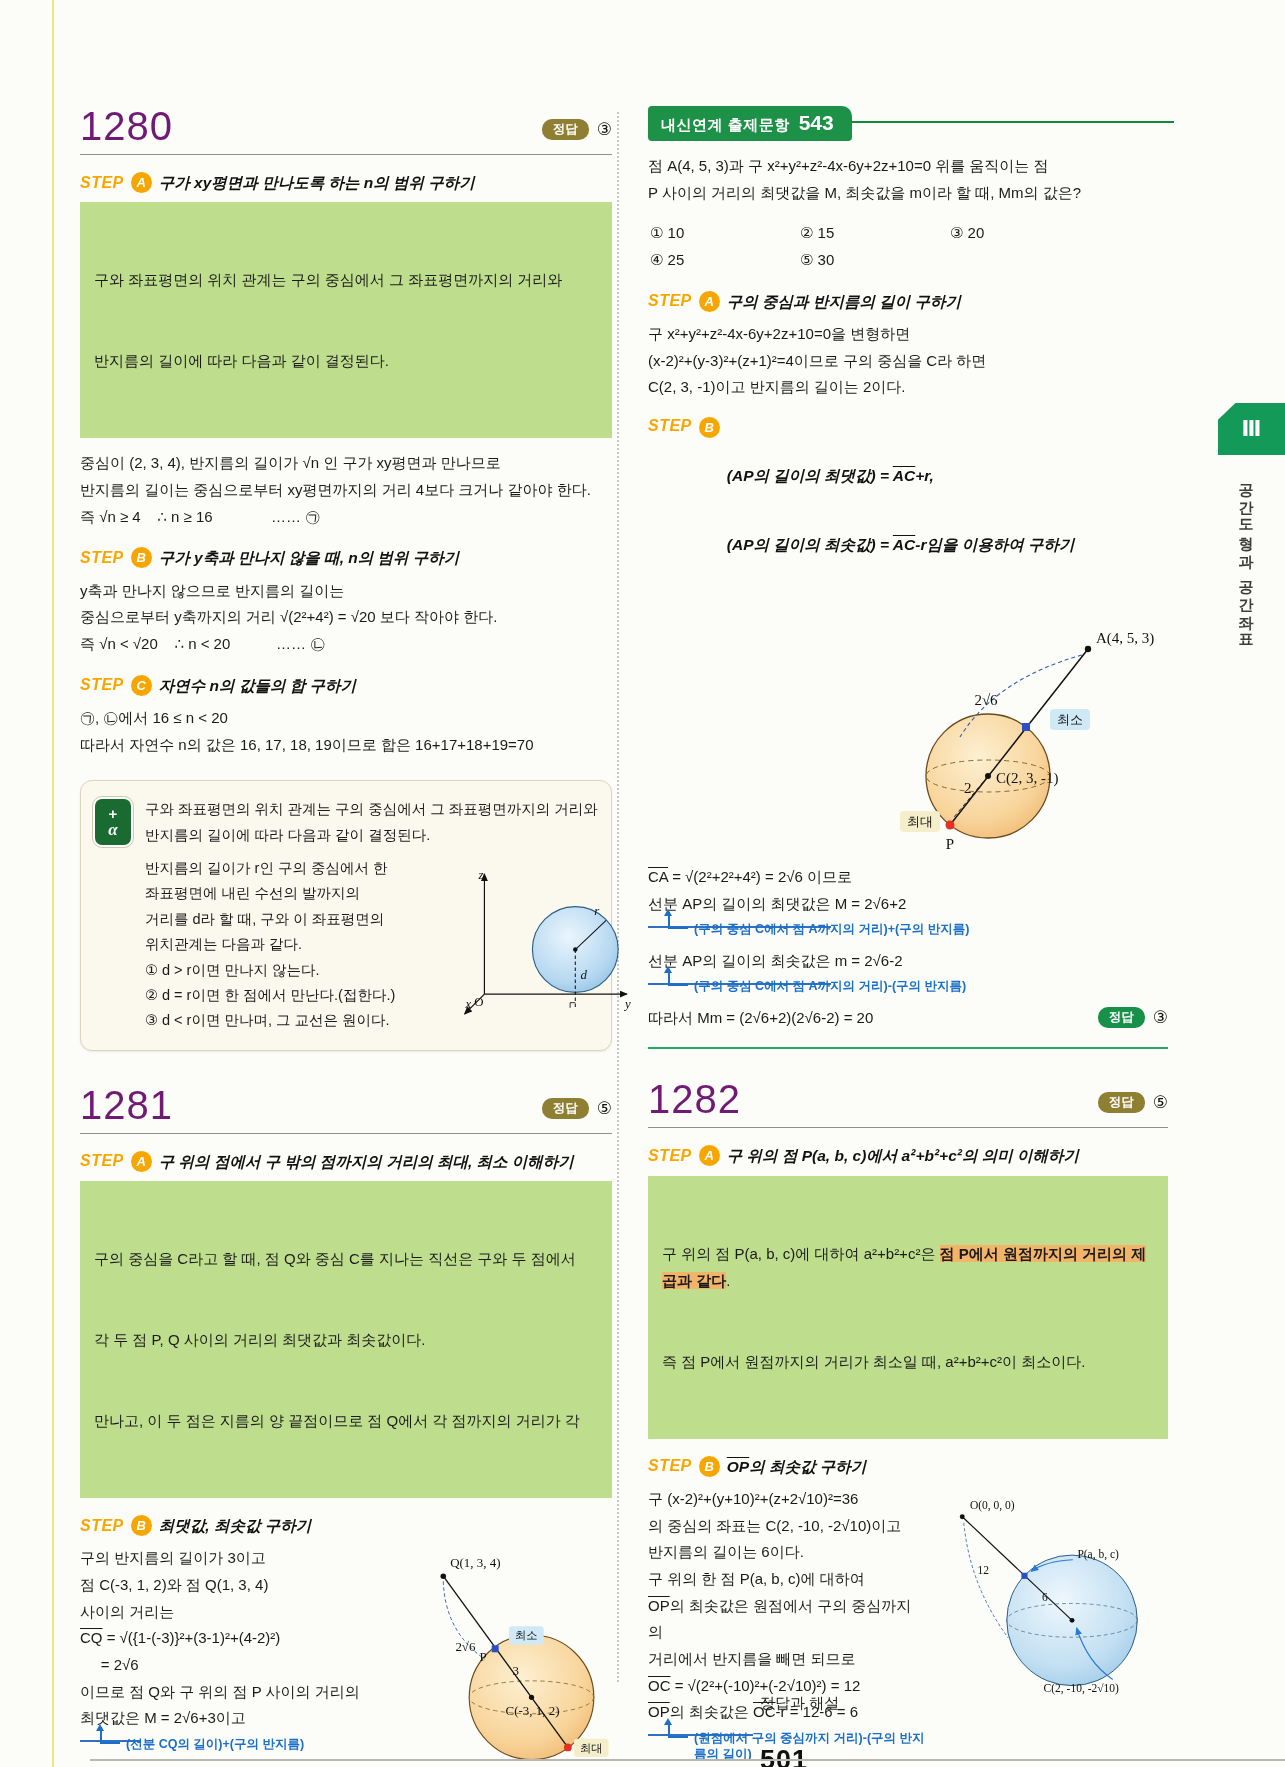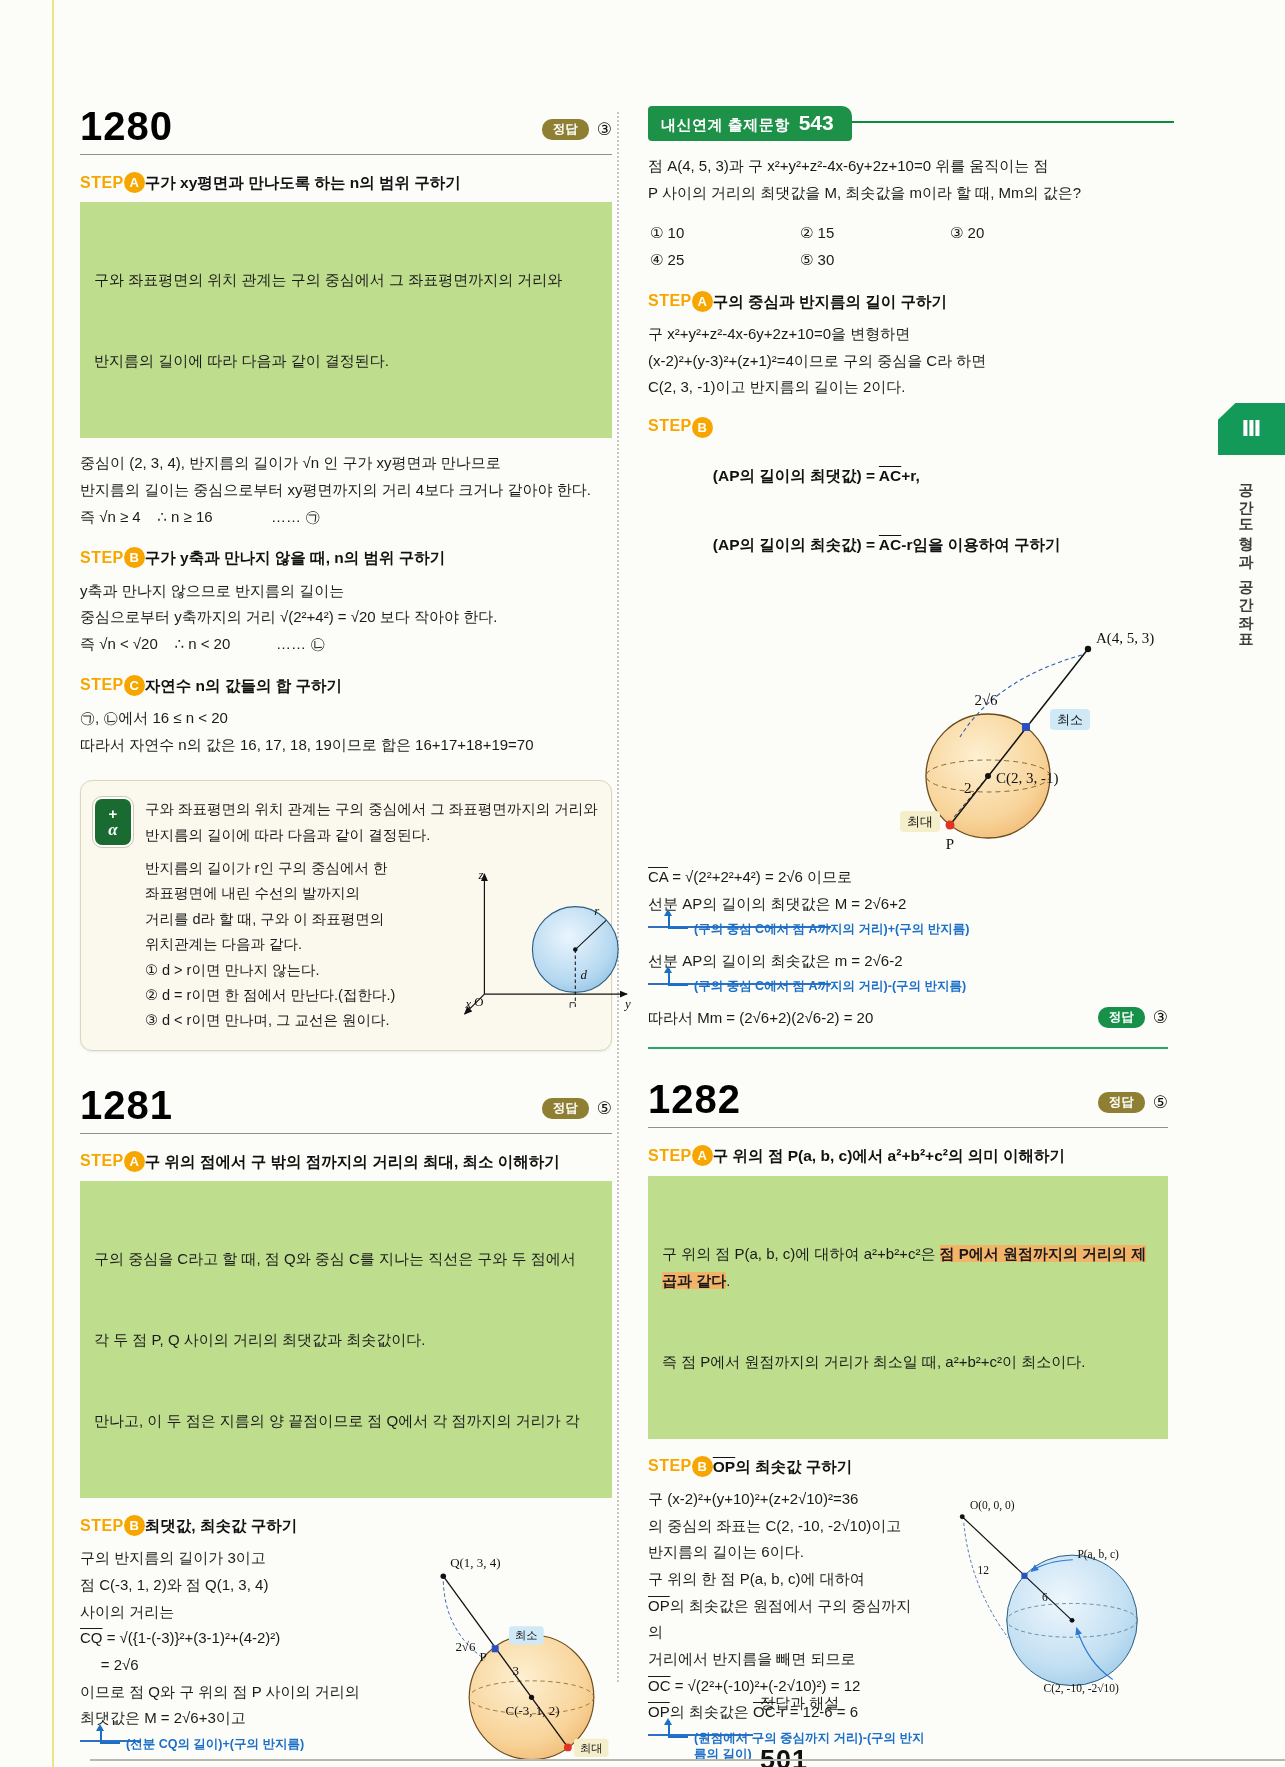--- a/index.html
+++ b/index.html
@@ -10,28 +10,28 @@
   }
   .edge-line { position:absolute; left:52px; top:0; width:2px; height:100%; background:#efe388; }
   .bottom-scan { position:absolute; left:90px; right:0; bottom:6px; height:2px; background:#b9b7b2; }
   .divider { position:absolute; left:617px; top:112px; height:1570px; border-left:2px dotted #c6c6c3; }
 
   .col { position:absolute; top:106px; }
   .col-left  { left:80px;  width:532px; }
   .col-right { left:648px; width:520px; }
 
   .numhead { display:flex; justify-content:space-between; align-items:flex-end; }
-  .pnum { font-size:40px; font-weight:700; color:#000000; letter-spacing:1px; line-height:1; }
+  .pnum { font-size:40px; font-weight:400; color:#701a75; letter-spacing:1px; line-height:1; }
   .ansgrp { display:flex; align-items:center; gap:8px; padding-bottom:6px; }
   .pill { background:#8f7f33; color:#fff; font-size:12.5px; font-weight:700; padding:2px 11px; border-radius:10px; }
   .pill.green { background:#17914a; }
   .ansnum { font-size:17px; color:#111; }
   .rule { border-top:1.5px solid #8f8f8f; margin:8px 0 12px; }
 
-  .step { display:flex; align-items:center; margin:16px 0 8px; }
+  .step { display:flex; align-items:center; gap:7px; margin:16px 0 8px;font-style:italic; }
   .step.top { align-items:flex-start; }
   .step .word { color:#f7a600; font-weight:800; font-size:16px; letter-spacing:.5px; }
   .step .circ { flex:none; width:21px; height:21px; border-radius:50%; background:#f7a600; color:#fff;
                 font-weight:800; font-size:13px; display:flex; align-items:center; justify-content:center; }
   .step .title { font-weight:700; font-size:15.5px; color:#111; line-height:1.5; white-space:pre-wrap; }
 
   .gbox { background:#bede8d; padding:10px 14px; margin:8px 0 12px; font-size:15px; line-height:1.8; white-space:pre-wrap; }
   .line { font-size:15px; line-height:1.78; white-space:pre-wrap; }
   .ov { text-decoration:overline; }
   .u { border-bottom:2px solid #2f6fc4; padding-bottom:14px; }

